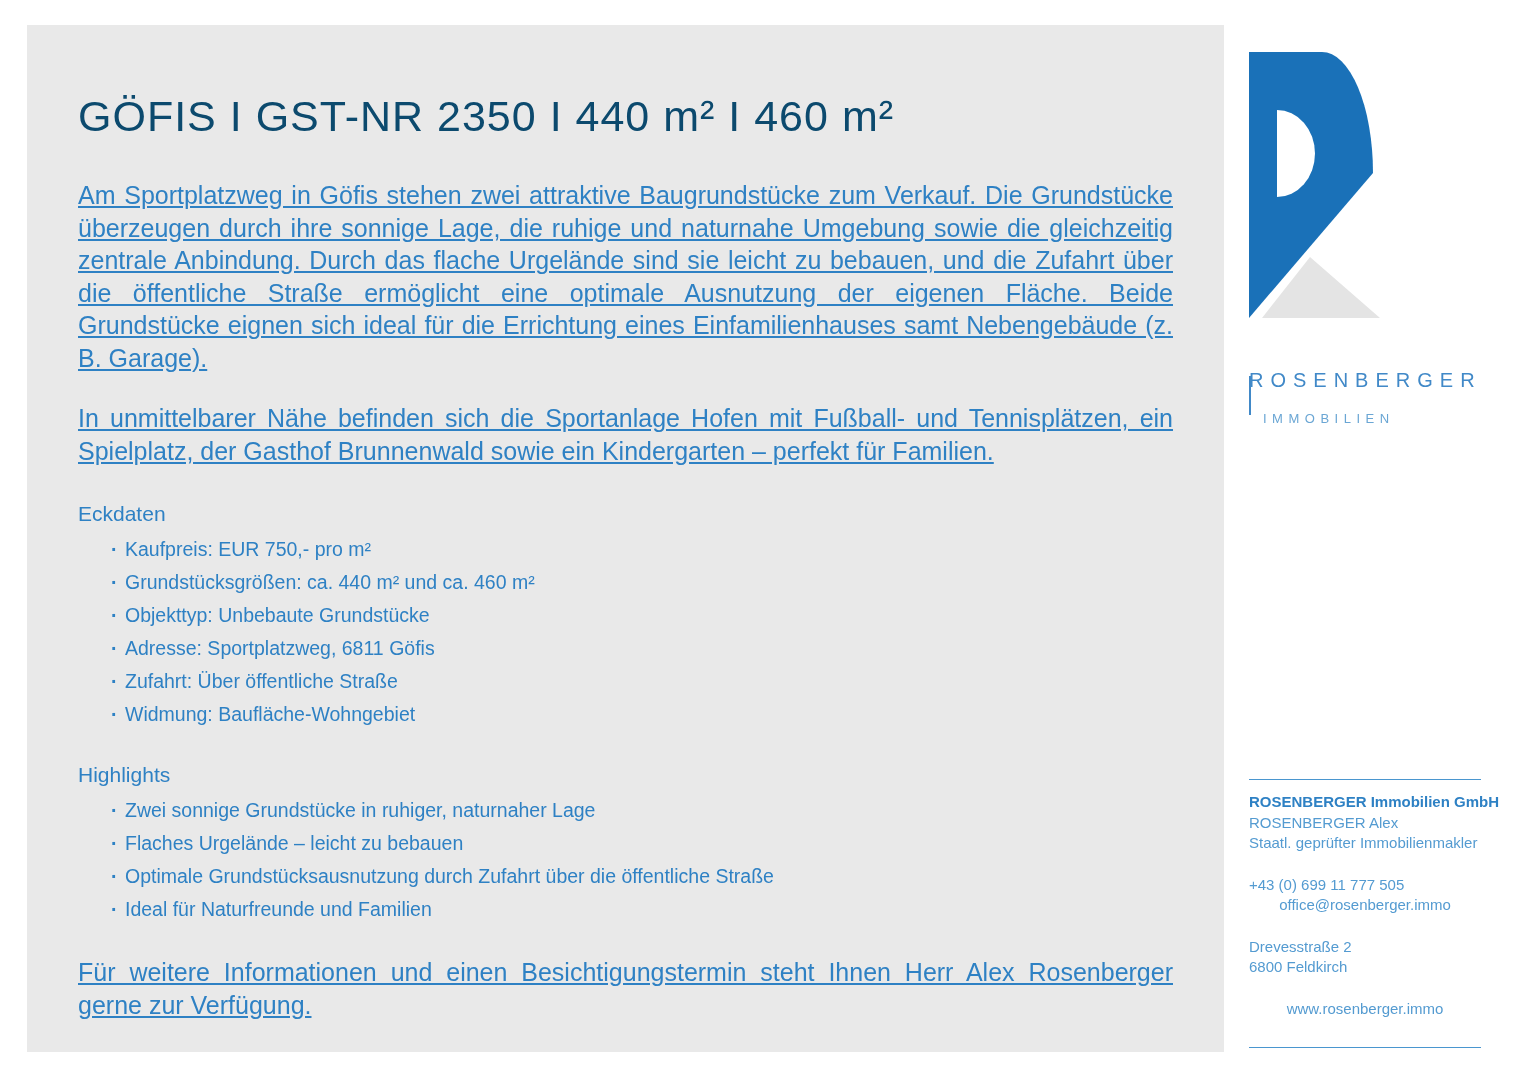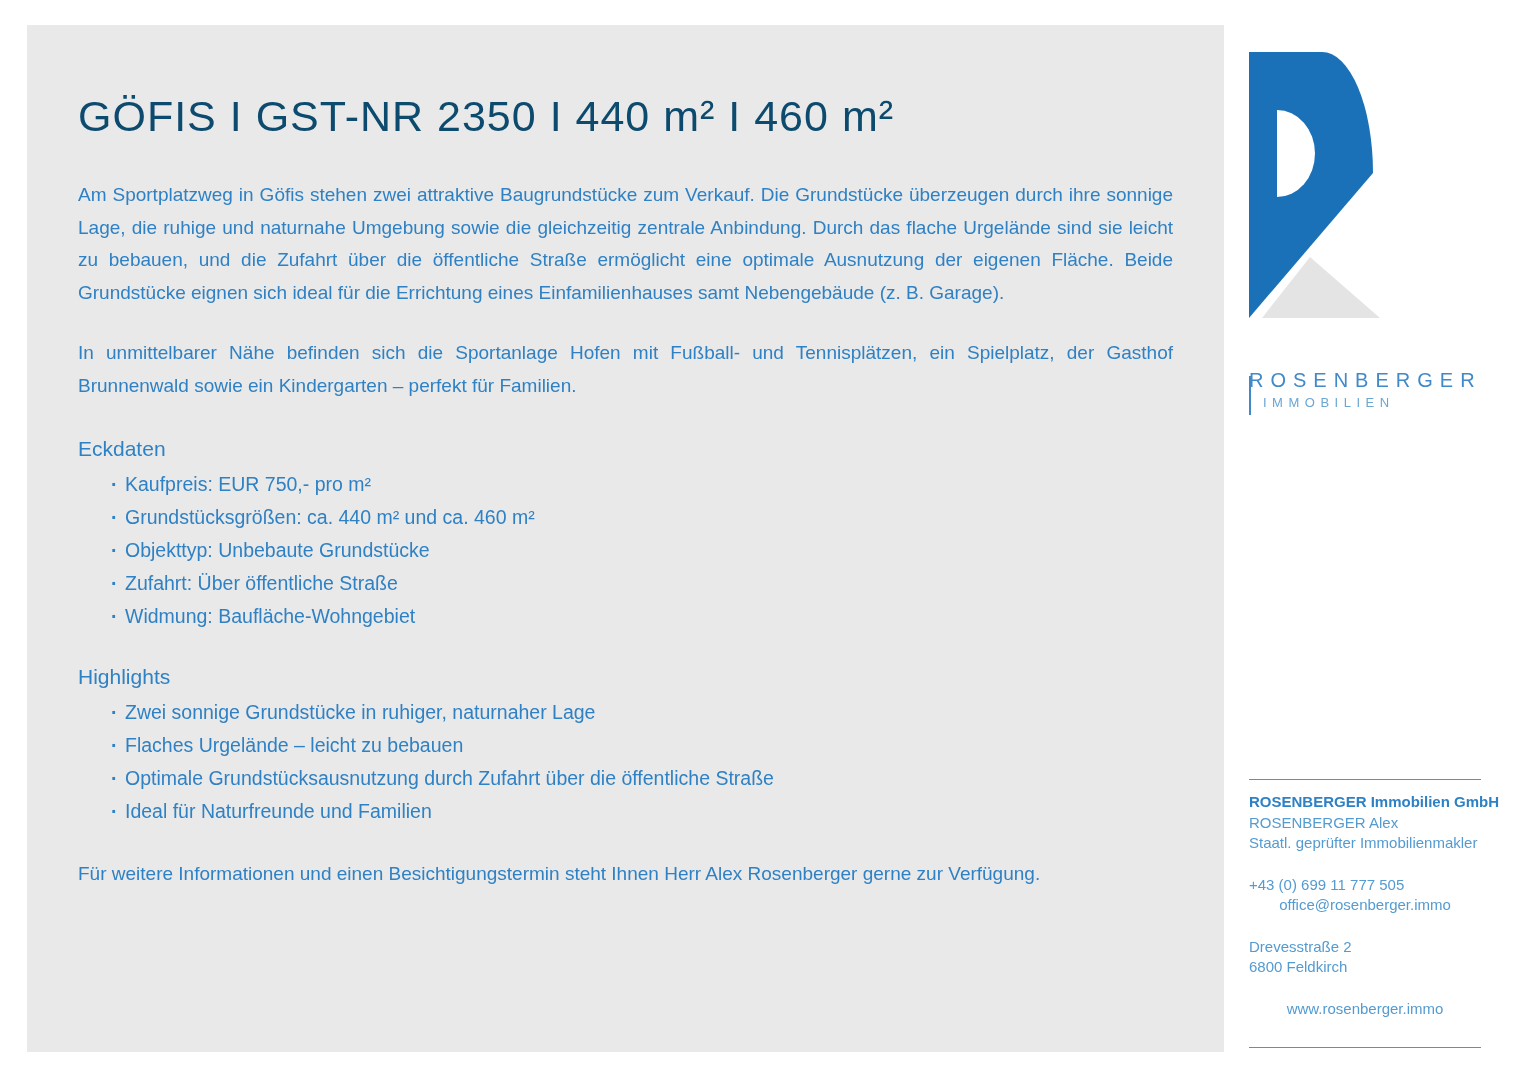--- a/index.html
+++ b/index.html
@@ -25,24 +25,25 @@
     margin: 12px 0 38px 0;
     font-size: 43px;
     line-height: 49px;
     font-weight: 300;
     letter-spacing: 1px;
     color: #0c4a6e;
   }
 
   .panel p {
     margin: 0;
-    font-size: 19px;
+    font-size: 25px;
     line-height: 32.5px;
     color: #2e81c4;
     text-align: justify;
+    text-decoration: underline;
   }
   p.intro { margin-bottom: 28px; }
   p.surroundings { margin-bottom: 34px; }
 
   .section-heading {
     margin: 0 0 6px 0;
     font-size: 21px;
     line-height: 26px;
     font-weight: 400;
     color: #2e81c4;
@@ -76,21 +77,21 @@
 
   .wordmark { position: absolute; left: 25px; top: 369px; width: 240px; }
   .wordmark-line1 {
     font-size: 20px;
     font-weight: 400;
     letter-spacing: 7px;
     color: #4189c8;
     white-space: nowrap;
   }
   .wordmark-line2 {
-    margin-top: 3px;
+    margin-top: 19px;
     margin-left: 14px;
     font-size: 13px;
     letter-spacing: 5.5px;
     color: #6aa6d4;
     white-space: nowrap;
   }
   .wordmark-stem {
     position: absolute;
     left: 0; top: 7px;
     width: 2px; height: 39px;
@@ -121,20 +122,21 @@
 
   <p class="intro">Am Sportplatzweg in Göfis stehen zwei attraktive Baugrundstücke zum Verkauf. Die Grundstücke überzeugen durch ihre sonnige Lage, die ruhige und naturnahe Umgebung sowie die gleichzeitig zentrale Anbindung. Durch das flache Urgelände sind sie leicht zu bebauen, und die Zufahrt über die öffentliche Straße ermöglicht eine optimale Ausnutzung der eigenen Fläche. Beide Grundstücke eignen sich ideal für die Errichtung eines Einfamilienhauses samt Nebengebäude (z. B. Garage).</p>
 
   <p class="surroundings">In unmittelbarer Nähe befinden sich die Sportanlage Hofen mit Fußball- und Tennisplätzen, ein Spielplatz, der Gasthof Brunnenwald sowie ein Kindergarten – perfekt für Familien.</p>
 
   <h2 class="section-heading">Eckdaten</h2>
   <ul class="blue-list">
     <li>Kaufpreis: EUR 750,- pro m²</li>
     <li>Grundstücksgrößen: ca. 440 m² und ca. 460 m²</li>
     <li>Objekttyp: Unbebaute Grundstücke</li>
+    <li>Adresse: Sportplatzweg, 6811 Göfis</li>
     <li>Zufahrt: Über öffentliche Straße</li>
     <li>Widmung: Baufläche-Wohngebiet</li>
   </ul>
 
   <h2 class="section-heading highlights">Highlights</h2>
   <ul class="blue-list">
     <li>Zwei sonnige Grundstücke in ruhiger, naturnaher Lage</li>
     <li>Flaches Urgelände – leicht zu bebauen</li>
     <li>Optimale Grundstücksausnutzung durch Zufahrt über die öffentliche Straße</li>
     <li>Ideal für Naturfreunde und Familien</li>

